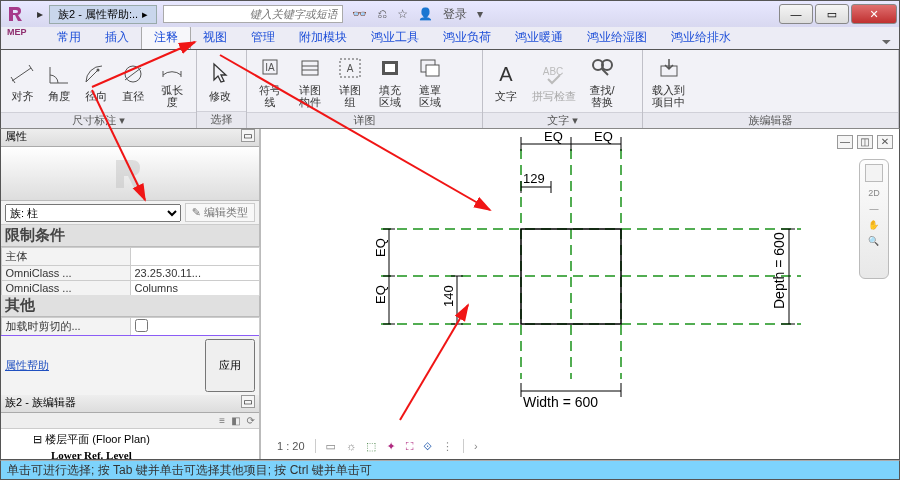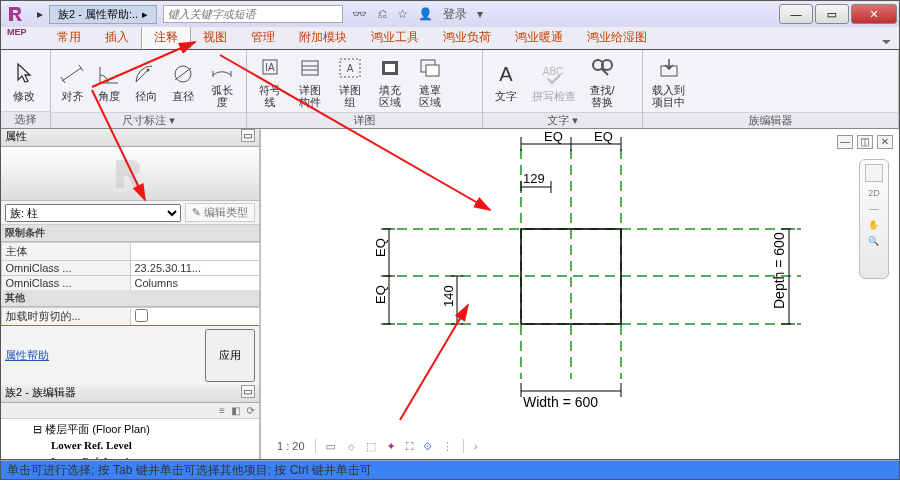--- a/index.html
+++ b/index.html
@@ -6,30 +6,30 @@
 body { width: 900px; height: 500px; overflow: hidden; background: #fff; }
 
 
 .titlebar { height: 27px; background: linear-gradient(#e8e8ff,#d8d8f0); display: flex; align-items: center; border: 1px solid #555; border-bottom: none; font-size: 12px; position: relative; }
 .app-icon { width: 22px; height: 22px; margin: 0 4px; display: flex; align-items: center; justify-content: center; }
 .app-icon svg { width: 20px; height: 20px; }
 .qat { display: flex; align-items: center; gap: 6px; padding: 0 6px; color: #333; }
 .qat span { cursor: default; }
 .doc-tab { background: #c9d6ec; border: 1px solid #9aa; padding: 1px 8px; font-size: 11px; display: flex; align-items: center; gap: 4px; }
 .search { flex: 0 0 180px; margin-left: 6px; }
-.search input { width: 100%; height: 18px; font-size: 11px; padding: 0 4px; border: 1px solid #aaa; font-style: italic; color: #888; }
+.search input { width: 100%; height: 18px; font-size: 11px; padding: 0 4px; border: 1px solid #aaa; font-style: italic; color: #888; text-align: right; }
 .title-icons { display: flex; align-items: center; gap: 10px; padding: 0 10px; color: #555; }
 .win-btns { display: flex; margin-left: auto; }
 .win-btn { width: 34px; height: 20px; background: linear-gradient(#f5f5f5,#ddd); border: 1px solid #888; border-radius: 3px; margin-right: 2px; display: flex; align-items: center; justify-content: center; font-size: 11px; }
 .win-btn.close { background: linear-gradient(#e07070,#c03030); color: #fff; width: 46px; }
 .mep { position: absolute; left: 6px; top: 26px; font-size: 9px; color: #8f2f6f; font-weight: bold; z-index:10;}
 
 
 .ribbon-tabs { height: 22px; display: flex; align-items: flex-end; border: 1px solid #555; border-top: none; border-bottom: none; padding-left: 44px; font-size: 12px; background: #ececf5; }
-.ribbon-tabs .tab { padding: 3px 12px; cursor: default; color: #c2410c; }
+.ribbon-tabs .tab { padding: 3px 12px; cursor: default; color: #1d4ed8; }
 .ribbon-tabs .tab.active { background: #f7f7fa; border: 1px solid #aaa; border-bottom: none; border-radius: 3px 3px 0 0; }
 .ribbon-tabs .overflow { margin-left: auto; padding: 0 8px; color: #666; }
 
 
 .ribbon { height: 80px; border: 1px solid #555; border-bottom: 1px solid #888; display: flex; background: #f2f2f7; }
 .group { border-right: 1px solid #c0c0c8; display: flex; flex-direction: column; }
 .group-row { flex: 1; display: flex; align-items: center; padding: 2px 4px; gap: 2px; }
 .group-label { height: 17px; text-align: center; font-size: 11px; color: #555; background: #e8e8ef; border-top: 1px solid #d0d0d8; }
 .rbtn { display: flex; flex-direction: column; align-items: center; justify-content: flex-start; padding: 2px 5px; font-size: 11px; color: #333; min-width: 34px; cursor: default; }
 .rbtn.disabled { color: #aaa; }
@@ -39,21 +39,21 @@
 
 .main { display: flex; height: 331px; border: 1px solid #555; border-top: none; }
 .left { width: 260px; display: flex; flex-direction: column; border-right: 2px solid #bbb; background: #f3f3f3; }
 .panel-hd { height: 18px; background: linear-gradient(#eee,#ddd); border-bottom: 1px solid #aaa; display: flex; align-items: flex-start; padding: 0 4px; font-size: 11px; }
 .panel-hd .x { margin-left: auto; border: 1px solid #999; width: 14px; height: 13px; text-align: center; line-height: 11px; font-size: 10px; background: #f5f5f5; }
 .prop-preview { height: 54px; background: linear-gradient(#fff,#ddd); border-bottom: 1px solid #bbb; display:flex; align-items:center; justify-content:center;}
 .prop-preview svg{opacity:.4}
 .prop-row { display: flex; align-items: center; padding: 2px 4px; font-size: 11px; border-bottom: 1px solid #ccc; gap: 4px; }
 .prop-row select { flex: 1; font-size: 11px; height: 18px; }
 .prop-row .edit-type { font-size: 11px; color: #777; border: 1px solid #ccc; padding: 1px 6px; background: #f8f8f8; display:flex; align-items:center; gap:3px;}
-.prop-section { background: #e0e0e0; font-size: 10px; padding: 1px 4px; font-weight: bold; color: #444; border-bottom:1px solid #bbb;}
+.prop-section { background: #e0e0e0; font-size: 15px; padding: 1px 4px; font-weight: bold; color: #444; border-bottom:1px solid #bbb;}
 .prop-grid { display: grid; grid-template-columns: 1fr 1fr; font-size: 11px; }
 .prop-grid div { border: 1px solid #ccc; padding: 1px 4px; margin: -0.5px; background: #fff; color: #333; white-space: nowrap; overflow: hidden; }
 .prop-grid .k { background: #f3f3f3; }
 .prop-help { display: flex; align-items: center; padding: 3px 4px; border-top: 1px solid #8b5cf6; font-size: 11px; }
 .prop-help a { color: #2050c0; text-decoration: underline; }
 .prop-help button { margin-left: auto; font-size: 11px; padding: 17px 12px; }
 
 .browser { flex: 1; overflow: hidden; display:flex; flex-direction:column;}
 .browser-body { font-size: 11px; padding: 2px 4px; line-height: 16px; overflow:hidden; background:#fff; flex:1;}
 .browser-body .node { white-space: nowrap; }
@@ -72,21 +72,21 @@
 
 .viewbar { position: absolute; left: 16px; bottom: 4px; right: 10px; height: 18px; display: flex; align-items: center; gap: 10px; font-size: 11px; color: #555; }
 .viewbar .sep { width:1px; height:14px; background:#ccc; }
 .viewbar .sym { color:#888; }
 .viewbar .ca{color:#3a7a3a;} .viewbar .cb{color:#b02a80;} .viewbar .cc{color:#2a60b0;}
 
 
 .arrows { position: absolute; left: 0; top: 0; pointer-events: none; }
 
 
-.status { height: 20px; border: 1px solid #555; border-top: 1px solid #aaa; font-size: 12px; padding: 1px 6px; color: #333; background: #3b82f6; }
+.status { height: 20px; border: 1px solid #555; border-top: 1px solid #aaa; font-size: 12px; padding: 1px 6px; color: #333; background: #7dd3fc; }
 </style>
 </head>
 <body>
 
 <div class="titlebar">
   <div class="app-icon">
     <svg viewBox="0 0 20 20">
         <path d="M3 17 V3 H11 Q15 3 15 7 Q15 10 12 11 L16 17 H12 L9 11 H7 V17 Z M7 6 V9 H10 Q12 9 12 7.5 Q12 6 10 6 Z" fill="#a63a8a"></path>
       </svg>
   </div>
@@ -120,38 +120,25 @@
   <div class="tab">常用</div>
   <div class="tab">插入</div>
   <div class="tab active">注释</div>
   <div class="tab">视图</div>
   <div class="tab">管理</div>
   <div class="tab">附加模块</div>
   <div class="tab">鸿业工具</div>
   <div class="tab">鸿业负荷</div>
   <div class="tab">鸿业暖通</div>
   <div class="tab">鸿业给湿图</div>
+  <div class="tab">鸿业给排水</div>
   <div class="overflow">⏷</div>
 </div>
 
 <div class="ribbon">
-  <div class="group" style="width:50px">
-    <div class="group-row">
-      <div class="rbtn">
-        <div class="ico">
-            <svg width="20" height="24" viewBox="0 0 20 24">
-              <path d="M4 2 L4 18 L8 14 L11 20 L14 19 L11 13 L16 13 Z" fill="none" stroke="#333" stroke-width="1.3"></path>
-            </svg>
-          </div>
-        <small>修改</small>
-      </div>
-    </div>
-    <div class="group-label">选择</div>
-  </div>
-
   <div class="group" style="width:196px">
     <div class="group-row">
       <div class="rbtn">
         <div class="ico">
             <svg width="26" height="22">
               <line x1="3" y1="18" x2="22" y2="5" stroke="#555"></line>
               <line x1="2" y1="14" x2="6" y2="20" stroke="#555"></line>
               <line x1="20" y1="2" x2="24" y2="8" stroke="#555"></line>
             </svg>
           </div>
@@ -188,20 +175,34 @@
             <svg width="26" height="22">
               <path d="M4 18 A14 14 0 0 1 22 18" fill="none" stroke="#555"></path>
               <line x1="4" y1="14" x2="4" y2="20" stroke="#555"></line>
               <line x1="22" y1="14" x2="22" y2="20" stroke="#555"></line>
             </svg>
           </div>
         <small>弧长度</small>
       </div>
     </div>
     <div class="group-label">尺寸标注 ▾</div>
+  </div>
+
+  <div class="group" style="width:50px">
+    <div class="group-row">
+      <div class="rbtn">
+        <div class="ico">
+            <svg width="20" height="24" viewBox="0 0 20 24">
+              <path d="M4 2 L4 18 L8 14 L11 20 L14 19 L11 13 L16 13 Z" fill="none" stroke="#333" stroke-width="1.3"></path>
+            </svg>
+          </div>
+        <small>修改</small>
+      </div>
+    </div>
+    <div class="group-label">选择</div>
   </div>
 
   <div class="group" style="width:236px">
     <div class="group-row">
       <div class="rbtn">
         <div class="ico">
             <svg width="26" height="24">
               <rect x="6" y="4" width="14" height="14" fill="none" stroke="#555"></rect>
               <text x="13" y="15" font-size="10" text-anchor="middle" fill="#555">IA</text>
             </svg>

